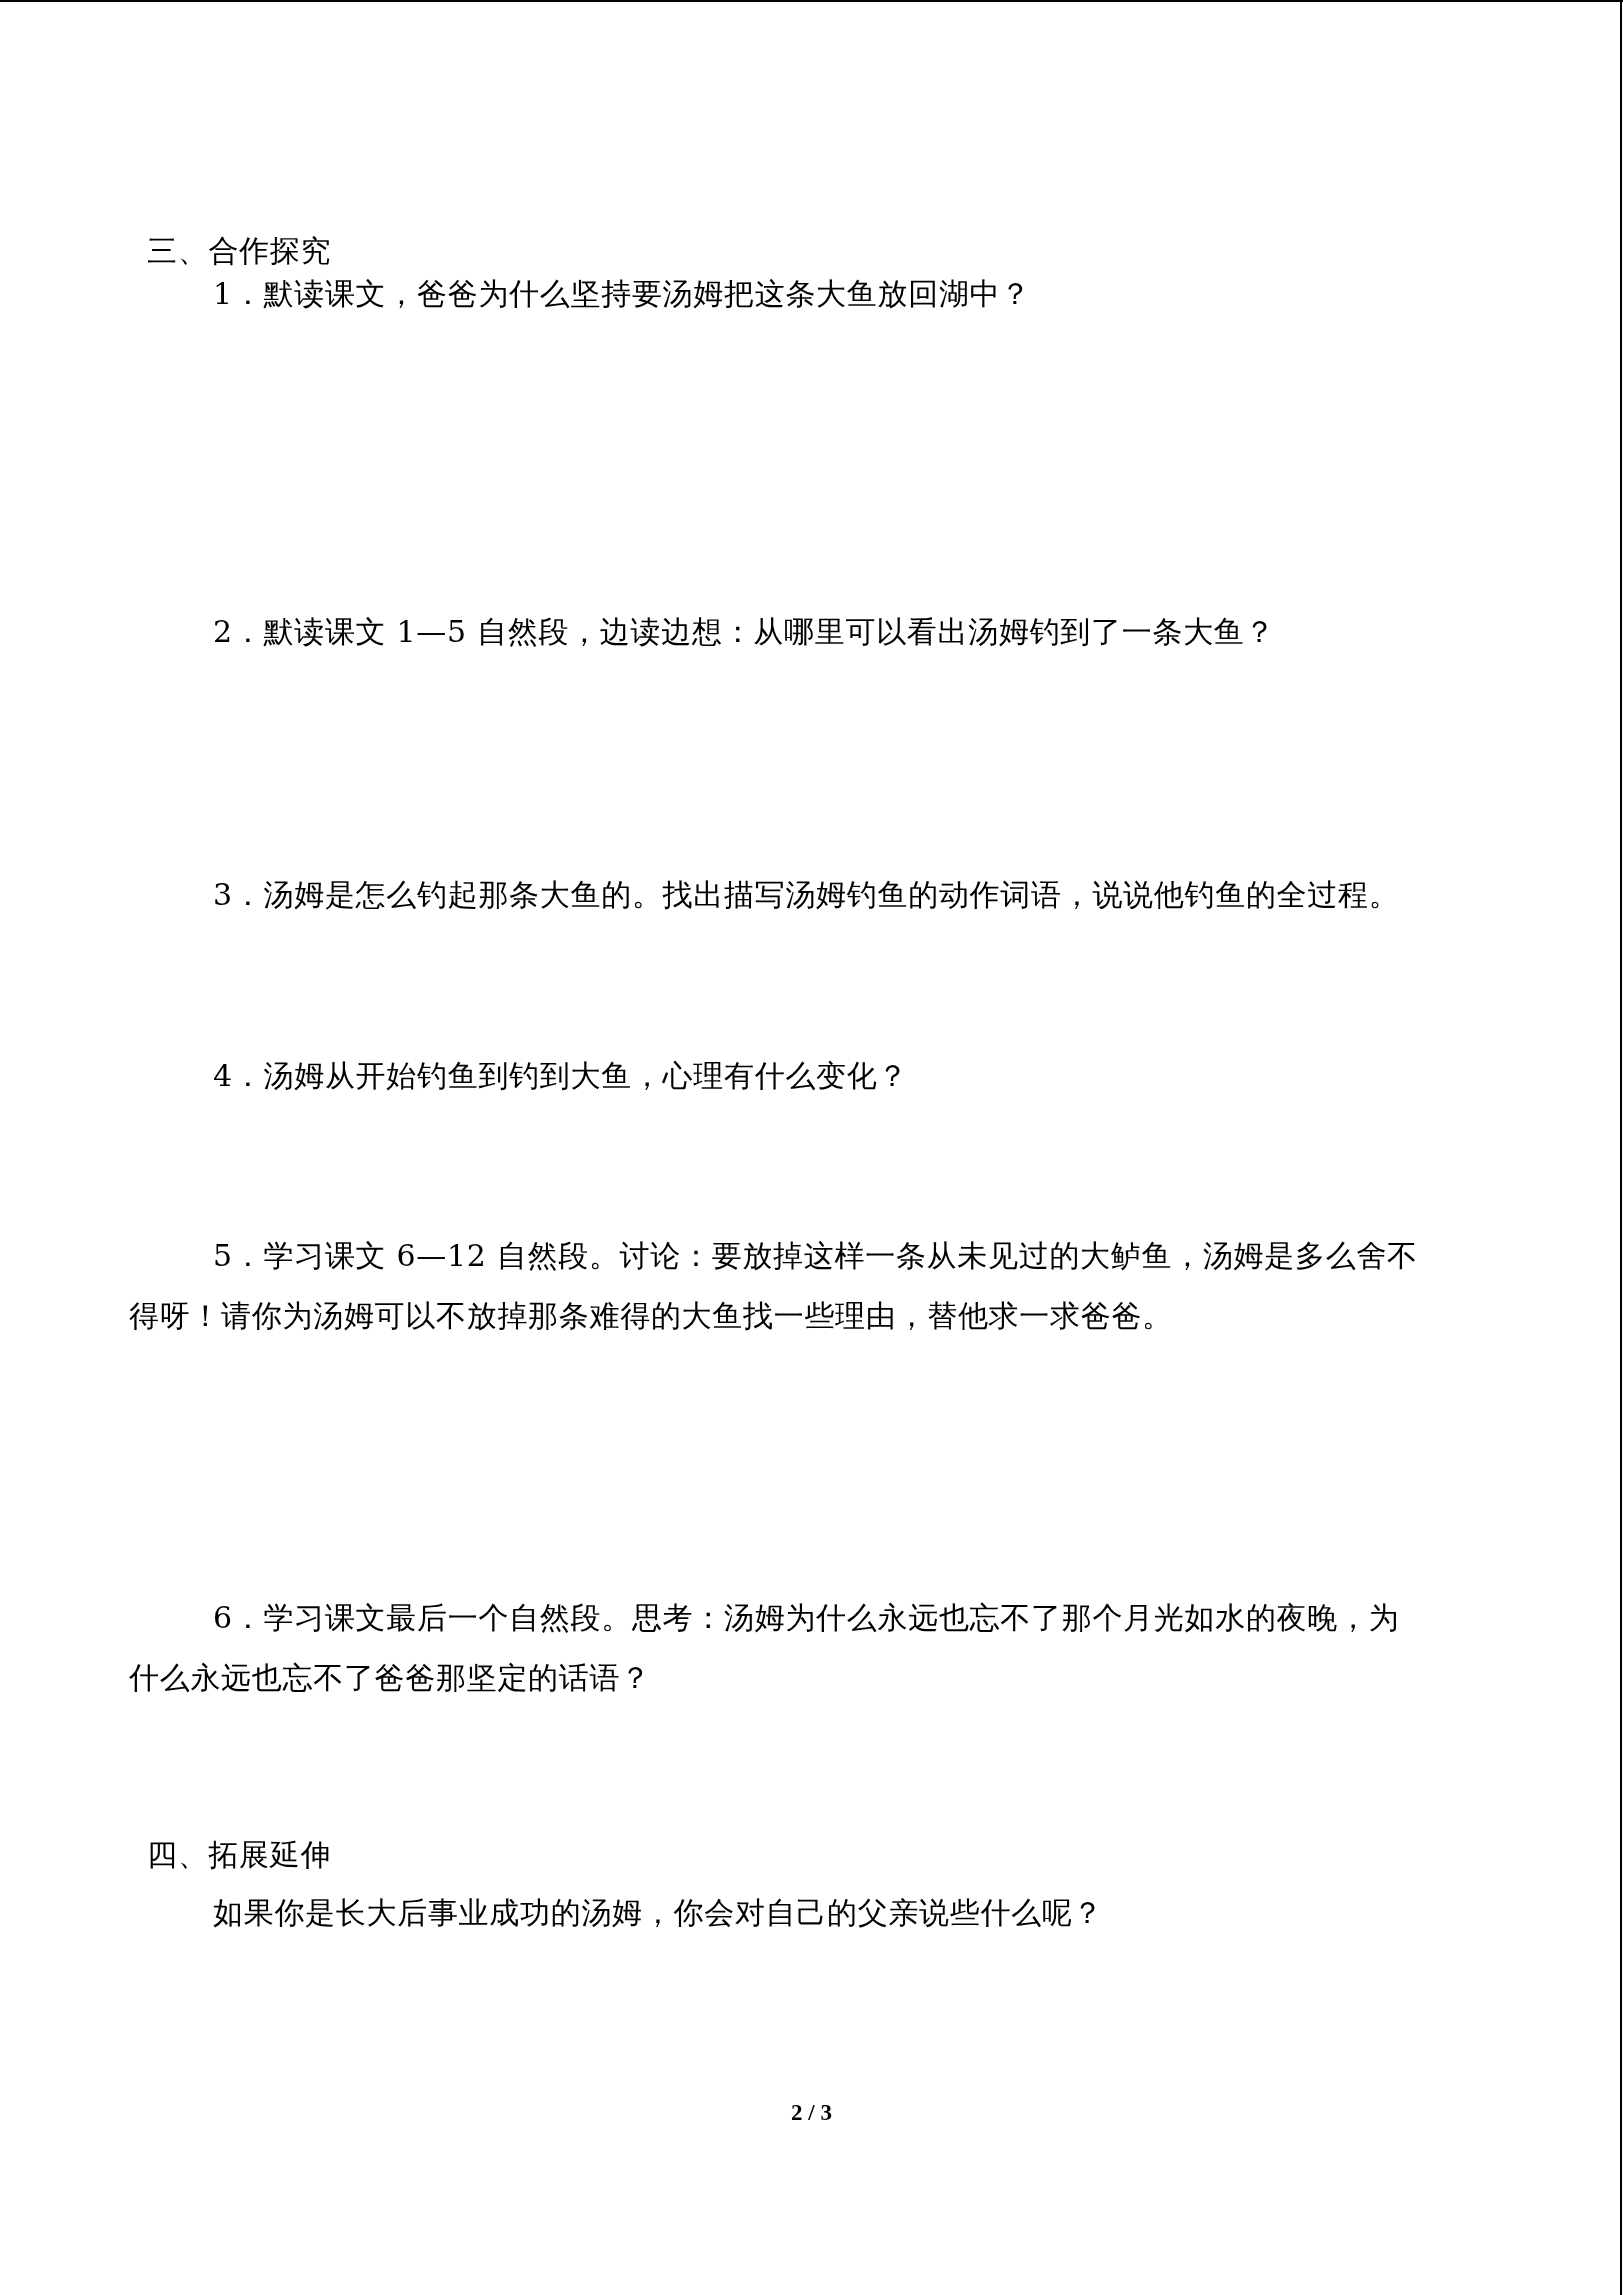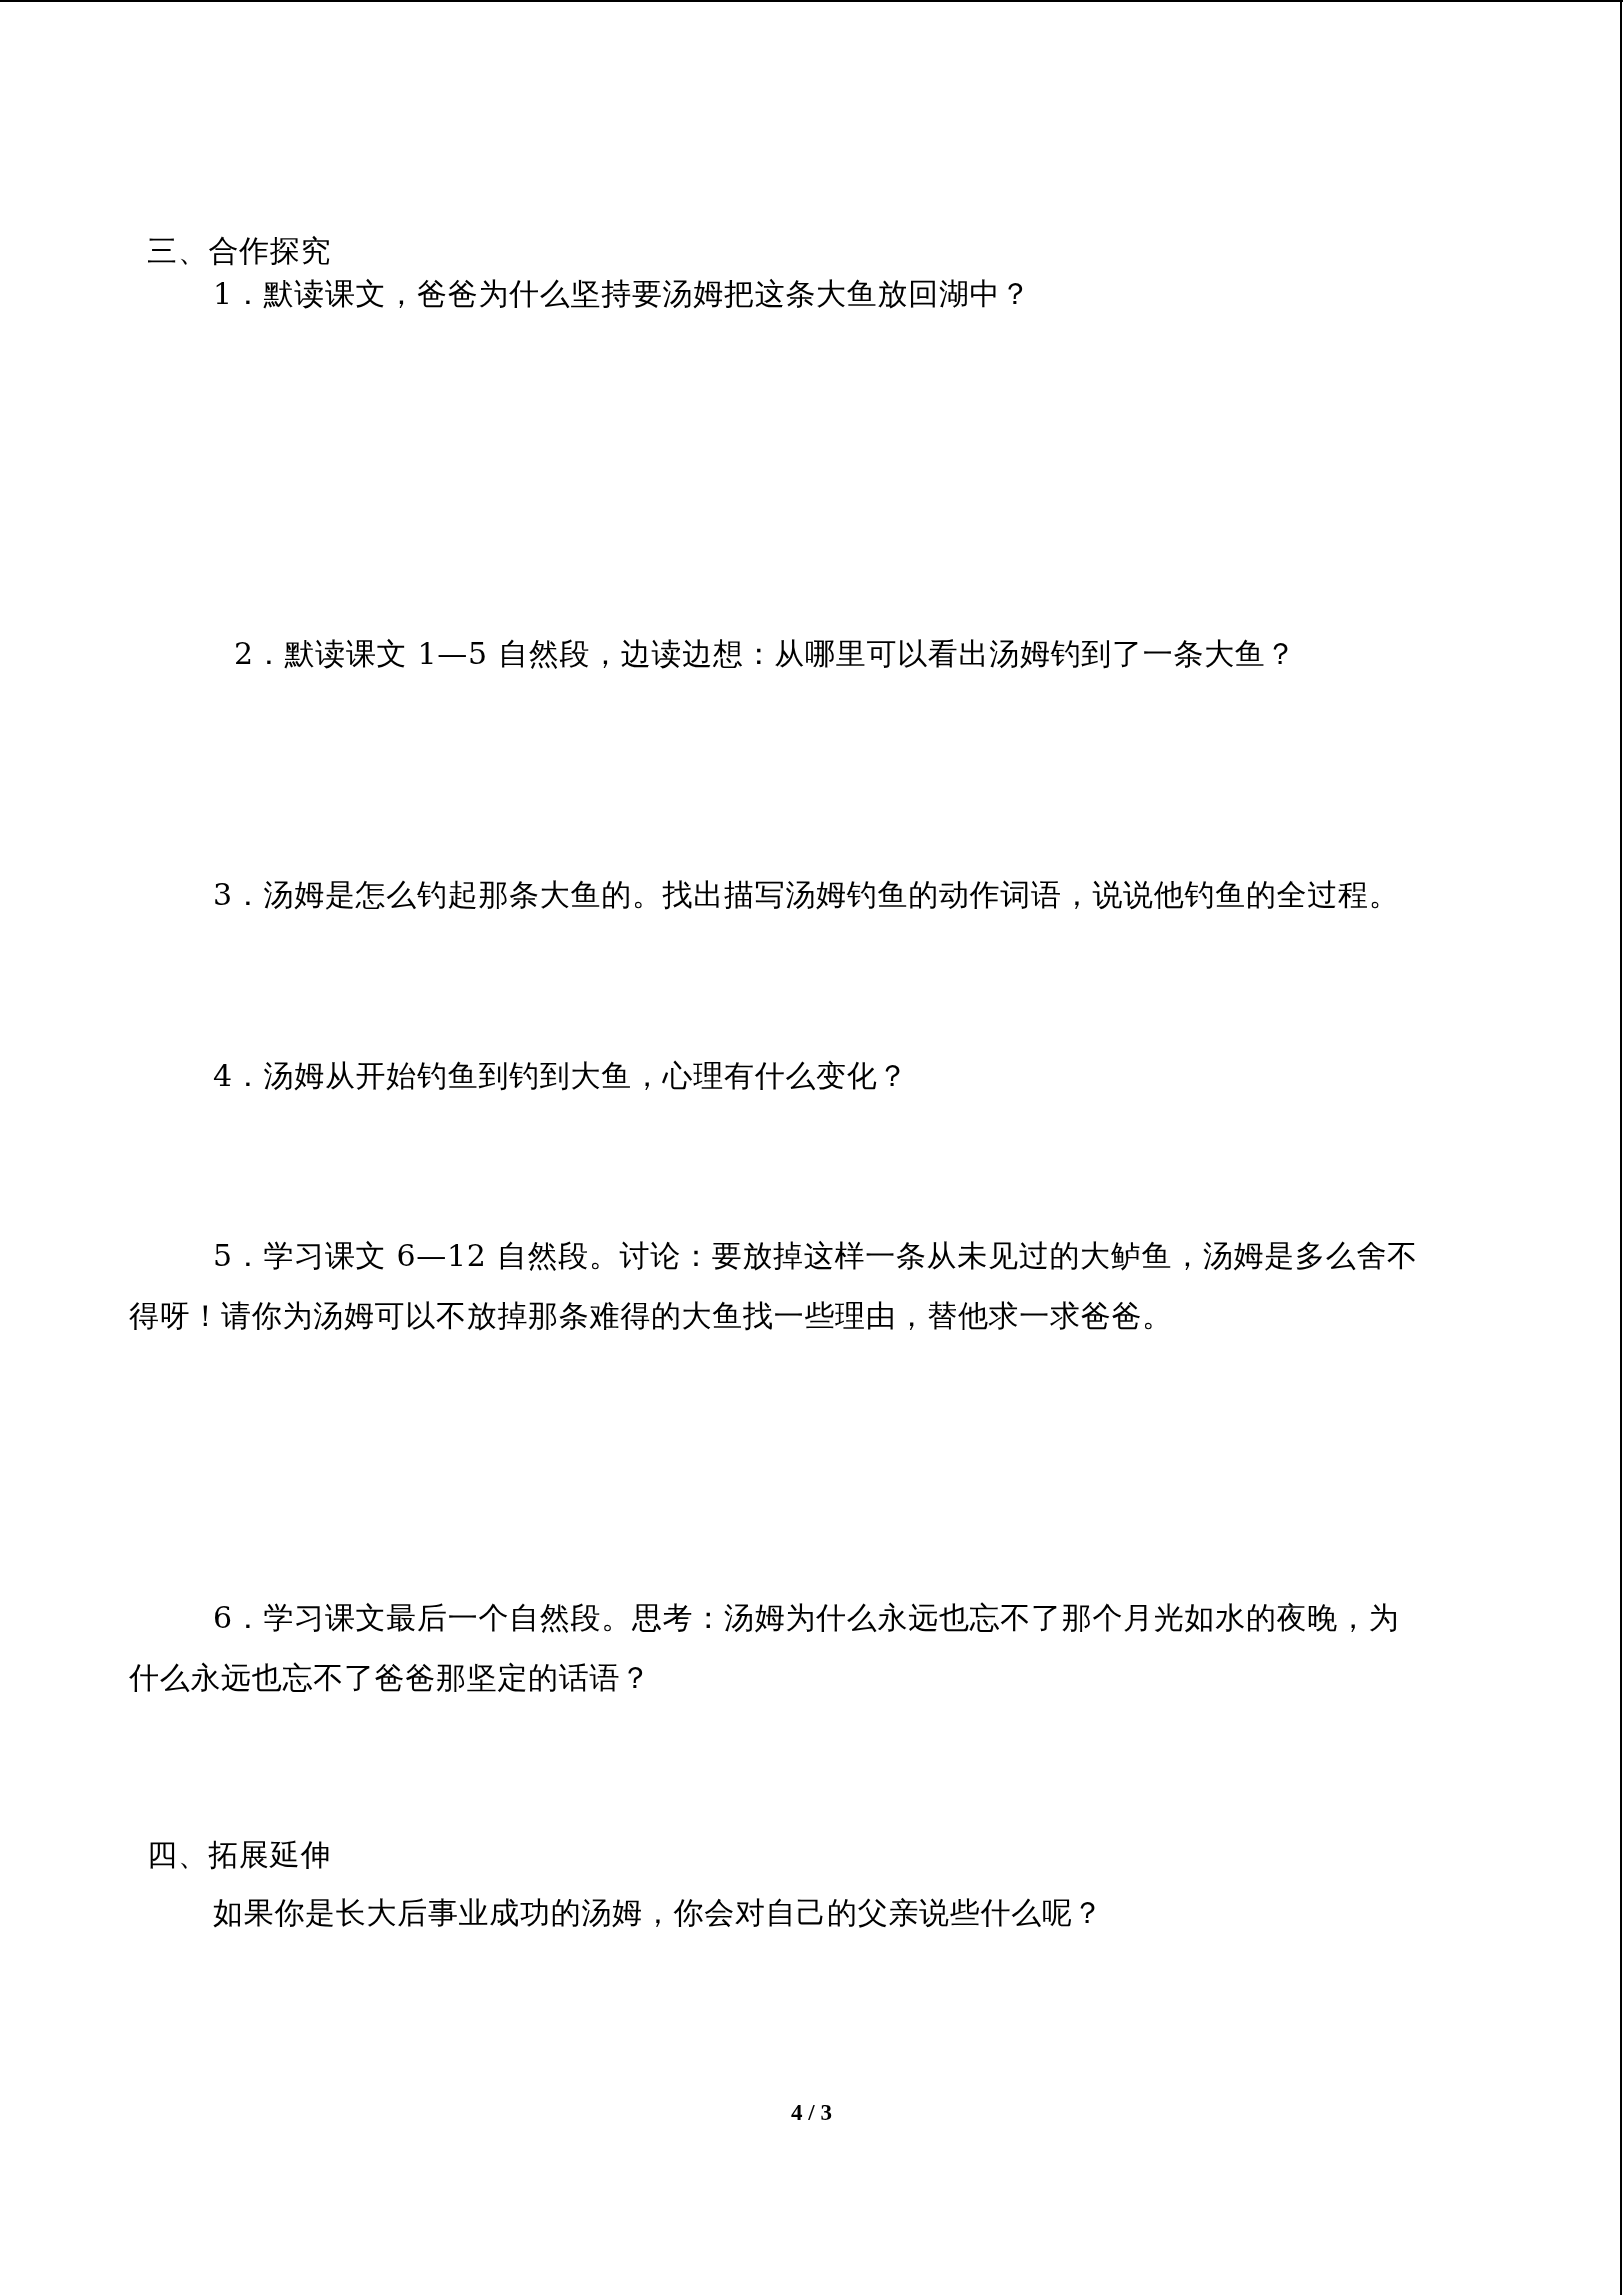--- a/index.html
+++ b/index.html
@@ -53,21 +53,21 @@
 <body>
 
 <div class="top-border"></div>
 <div class="right-border"></div>
 
 <div>
   <div class="line heading" style="top:215px;margin-top:15px;">三、合作探究</div>
 
   <div class="line indent" style="top:273px;">1．默读课文，爸爸为什么坚持要汤姆把这条大鱼放回湖中？</div>
 
-  <div class="line indent" style="top:633px;margin-left:21px;">2．默读课文 1—5 自然段，边读边想：从哪里可以看出汤姆钓到了一条大鱼？</div>
+  <div class="line indent" style="top:611px;">2．默读课文 1—5 自然段，边读边想：从哪里可以看出汤姆钓到了一条大鱼？</div>
 
   <div class="line indent" style="top:874px;">3．汤姆是怎么钓起那条大鱼的。找出描写汤姆钓鱼的动作词语，说说他钓鱼的全过程。</div>
 
   <div class="line indent" style="top:1055px;text-align:center;">4．汤姆从开始钓鱼到钓到大鱼，心理有什么变化？</div>
 
   <div>
     <div class="line indent" style="top:1235px;">5．学习课文 6—12 自然段。讨论：要放掉这样一条从未见过的大鲈鱼，汤姆是多么舍不</div>
     <div class="line flush" style="top:1295px;">得呀！请你为汤姆可以不放掉那条难得的大鱼找一些理由，替他求一求爸爸。</div>
   </div>
 
@@ -75,14 +75,14 @@
     <div class="line indent" style="top:1597px;">6．学习课文最后一个自然段。思考：汤姆为什么永远也忘不了那个月光如水的夜晚，为</div>
     <div class="line flush" style="top:1657px;">什么永远也忘不了爸爸那坚定的话语？</div>
   </div>
 </div>
 
 <div>
   <div class="line heading" style="top:1834px;">四、拓展延伸</div>
   <div class="line indent" style="top:1892px;">如果你是长大后事业成功的汤姆，你会对自己的父亲说些什么呢？</div>
 </div>
 
-<div class="page-number">4 / 3</div>
+<div class="page-number">2 / 3</div>
 
 
 </body></html>

